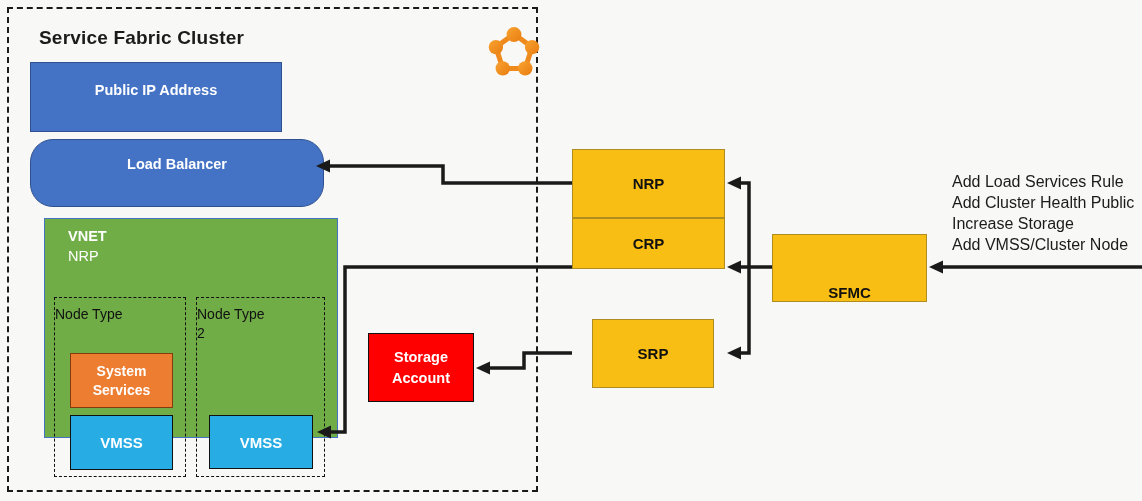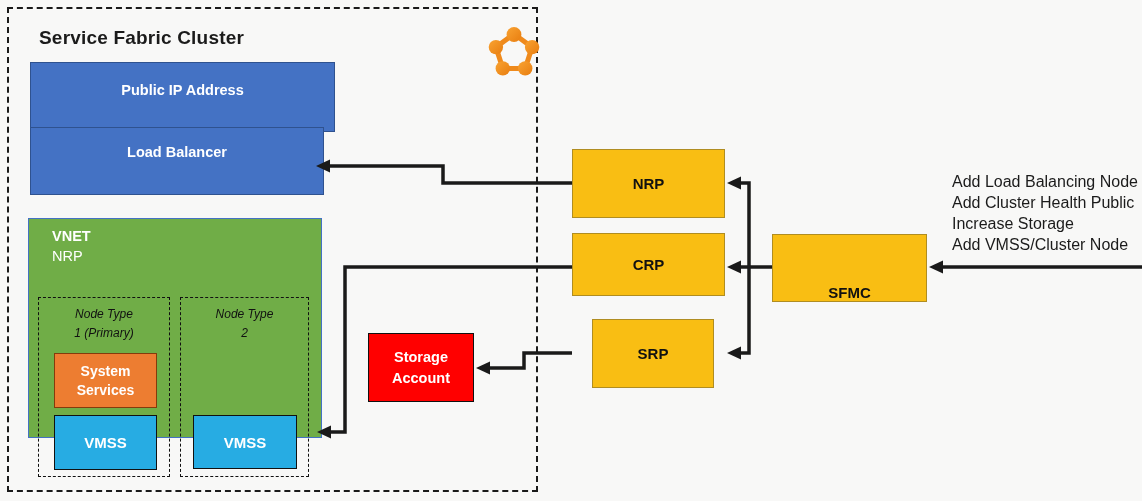--- a/index.html
+++ b/index.html
@@ -10,40 +10,40 @@
   html,body{margin:0;padding:0;}
   body{background:var(--bg); font-family:"Liberation Sans", sans-serif; }
   .canvas{position:relative; width:1142px; height:501px; background:var(--bg); overflow:hidden;}
   .abs{position:absolute; box-sizing:border-box;}
 
   .cluster{left:7px; top:7px; width:531px; height:485px; border:2px dashed var(--line); background:transparent;}
   .cluster-title{left:30px; top:18px; font-size:19px; font-weight:700; color:#1b1b1b; letter-spacing:.2px;}
 
   .box{display:flex; align-items:center; justify-content:center; text-align:center;}
   .blue-box{background:var(--blue); border:1px solid var(--blueBorder); color:#fff; font-weight:700; font-size:14.5px; align-items:flex-start;}
-  .pubip{left:21px; top:53px; width:305px; height:70px; padding-top:19px;}
-  .loadbal{left:21px; top:118px; width:294px; height:68px; padding-top:16px;}
+  .pubip{left:21px; top:53px; width:252px; height:70px; padding-top:19px;}
+  .loadbal{left:21px; top:130px; width:294px; height:68px; padding-top:16px;border-radius:23px;}
 
-  .vnet{left:19px; top:209px; width:294px; height:220px; background:var(--green); border:1.5px solid var(--greenBorder);}
+  .vnet{left:35px; top:209px; width:294px; height:220px; background:var(--green); border:1.5px solid var(--greenBorder);}
   .vnet-title{left:23px; top:9px; color:#fff; font-weight:700; font-size:14.5px;}
   .vnet-sub{left:23px; top:29px; color:#fff; font-weight:400; font-size:14.5px;}
 
   .nodetype{border:1.5px dashed #111; background:transparent;}
   .nt1{left:9px; top:78px; width:132px; height:180px;}
   .nt2{left:151px; top:78px; width:129px; height:180px;}
-  .nt-label{width:100%; text-align:center; padding-top:7px; font-style:italic; font-size:12px; line-height:19px; color:#111;}
+  .nt-label{width:100%; padding-top:7px; font-size:14px; line-height:19px; color:#111;}
 
   .ss-box{left:15px; top:55px; width:103px; height:55px; background:var(--orange); border:1.5px solid var(--orangeBorder); color:#fff; font-weight:700; font-size:14px; line-height:19px;}
   .vmss1{left:15px; top:117px; width:103px; height:55px;}
   .vmss2{left:12px; top:117px; width:104px; height:54px;}
   .cyan-box{background:var(--cyan); border:1.5px solid #111; color:#fff; font-weight:700; font-size:15px;text-align:center;}
 
   .yellow-box{background:var(--yellow); border:1px solid var(--yellowBorder); color:#111; font-weight:700; font-size:15px;}
   .nrp{left:572px; top:149px; width:153px; height:69px;}
-  .crp{left:572px; top:233px; width:153px; height:63px;}
+  .crp{left:572px; top:218px; width:153px; height:51px;}
   .srp{left:592px; top:319px; width:122px; height:69px;}
   .sfmc{left:772px; top:234px; width:155px; height:68px;align-items:flex-end;}
 
   .storage{left:368px; top:333px; width:106px; height:69px; background:var(--red); border:1.5px solid #111; color:#fff; font-weight:700; font-size:14.5px; line-height:21px;text-align:center;}
 
   .annotations{left:952px; top:171px; font-size:16px; line-height:21px; color:#1b1b1b; white-space:nowrap;}
 
   .arrows{left:0; top:0; width:1142px; height:501px; pointer-events:none; z-index:6;}
   .logo{left:477px; top:17px; width:56px; height:56px;}
 </style>
@@ -101,21 +101,20 @@
       <span>Load Balancer</span>
     </div>
 
     <div class="abs vnet">
       <div class="abs vnet-title">VNET</div>
       <div class="abs vnet-sub">NRP</div>
 
       <div class="abs nodetype nt1">
         <div class="nt-label">
           <div>Node Type</div>
-          <div>1 (Primary)</div>
         </div>
         <div class="abs box ss-box">
           <div>
             <div>System</div>
             <div>Services</div>
           </div>
         </div>
         <div class="abs box cyan-box vmss1">
           <span>VMSS</span>
         </div>
@@ -147,19 +146,19 @@
   </div>
 
   <div class="abs box storage">
     <div>
       <div>Storage</div>
       <div>Account</div>
     </div>
   </div>
 
   <div class="abs annotations">
-    <div>Add Load Balancing Node</div>
+    <div>Add Load Services Rule</div>
     <div>Add Cluster Health Public</div>
     <div>Increase Storage</div>
     <div>Add VMSS/Cluster Node</div>
   </div>
 
 </div>
 
 </body></html>

